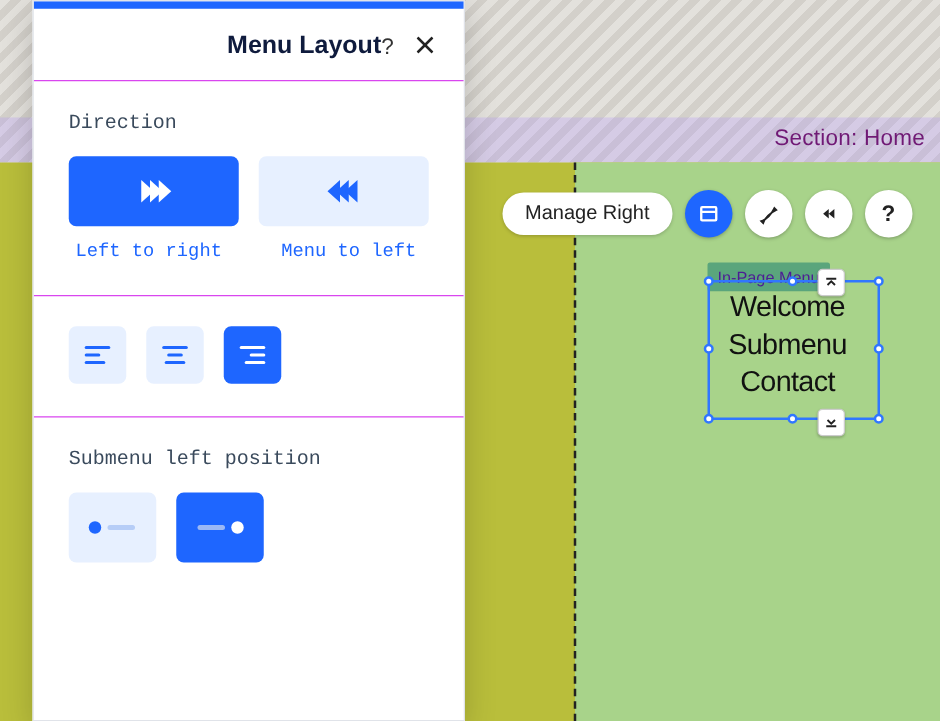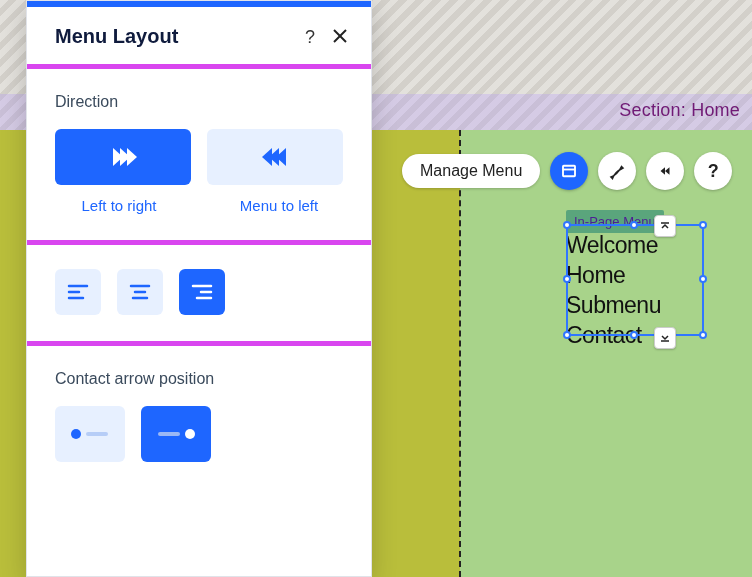--- a/index.html
+++ b/index.html
@@ -76,51 +76,51 @@
   .h-tm{ left:50%; top:-5px; margin-left:-5px;}
   .h-bm{ left:50%; bottom:-5px; margin-left:-5px;}
   .arrowbox {
     position:absolute; width:22px; height:22px; background:#fff;
     border:1px solid #ccc; border-radius:4px; display:flex;
     align-items:center; justify-content:center; font-size:13px;
     box-shadow:0 1px 2px rgba(0,0,0,.2); cursor:pointer;
   }
   .menu-items {
     position:absolute; left:566px; top:224px; width:138px;
-    padding:6px 10px 0 0; text-align:left;
+    padding:6px 10px 0 0; text-align:center;
     font-family: "Helvetica Neue", Arial, sans-serif;
     font-stretch: condensed;
   }
   .menu-items div {
     font-size:23px; line-height:30px; color:#111; font-weight:500;
     letter-spacing:-0.5px;
   }
 
   
   .panel {
     position:absolute; left:26px; top:0; width:346px; height:577px;
     background:#fff; border:1px solid #e0e3e9;
     box-shadow:0 8px 24px rgba(0,0,0,.18);
     display:flex; flex-direction:column; overflow:hidden;
   }
   .panel-topbar {
     height:6px; background:#1e66ff; width:100%;
   }
   .panel-head {
-    display:flex; align-items:center; justify-content:space-between;
+    display:flex; align-items:center; justify-content:flex-end;
     padding:18px 24px 16px 28px;
   }
   .panel-head h1 {
     font-size:20px; color:#0f1b3d; font-weight:700;
   }
   .head-icons { display:flex; gap:18px; align-items:center; }
   .head-icons span { font-size:18px; color:#333; cursor:pointer; line-height:1; }
   .close-x svg { width:14px; height:14px; stroke:#222; }
   .section {
-    border-top:5px solid #d946ef; padding:24px 28px 26px;
+    border-top:1px solid #d946ef; padding:24px 28px 26px;font-family:Liberation Mono, monospace;
   }
   .sec-title {
     font-size:16px; color:#3a4a5c; margin-bottom:18px; font-weight:400;
   }
   .dir-row { display:flex; gap:16px; }
   .dir-btn {
     flex:1; height:56px; border:none; border-radius:6px;
     display:flex; align-items:center; justify-content:center; cursor:pointer;
   }
   .dir-btn.sel { background:#1e66ff; }
@@ -159,21 +159,21 @@
 <body>
 
 <div class="bg-sand"></div>
 <div class="bg-purple-bar"></div>
 <div class="sectionlabel">Section: Home</div>
 <div class="bg-olive"></div>
 <div class="bg-green-panel"></div>
 <div class="dashed-divider"></div>
 
 <div class="toolbar">
-  <button class="manage-pill">Manage Menu</button>
+  <button class="manage-pill">Manage Right</button>
   <button class="toolbtn active">
     <svg viewBox="0 0 24 24" fill="none" stroke="#fff" stroke-width="2.5">
         <rect x="4" y="5" width="16" height="14" rx="1"></rect>
         <line x1="4" y1="10" x2="20" y2="10"></line>
       </svg>
   </button>
   <button class="toolbtn">
     <svg viewBox="0 0 24 24" fill="none" stroke="#222" stroke-width="2">
         <path d="M4 20c6-2 10-6 14-14l2 2c-8 4-12 8-14 14z" fill="#222"></path>
       </svg>
@@ -184,21 +184,20 @@
       </svg>
   </button>
   <button class="toolbtn">
       <span class="txt">?</span>
     </button>
 </div>
 
 <div class="menu-tag">In-Page Menu</div>
 <div class="menu-items">
   <div>Welcome</div>
-  <div>Home</div>
   <div>Submenu</div>
   <div>Contact</div>
 </div>
 <div class="sel-box">
   <div class="sel-handle h-tl"></div>
   <div class="sel-handle h-tm"></div>
   <div class="sel-handle h-tr"></div>
   <div class="sel-handle h-ml"></div>
   <div class="sel-handle h-mr"></div>
   <div class="sel-handle h-bl"></div>
@@ -277,21 +276,21 @@
         <svg viewBox="0 0 22 18" stroke="#fff" stroke-width="2.5" stroke-linecap="round">
             <line x1="2" y1="3" x2="20" y2="3"></line>
             <line x1="10" y1="9" x2="20" y2="9"></line>
             <line x1="6" y1="15" x2="20" y2="15"></line>
           </svg>
       </button>
     </div>
   </div>
 
   <div class="section" style="border-bottom:none">
-    <div class="sec-title">Contact arrow position</div>
+    <div class="sec-title">Submenu left position</div>
     <div class="sub-row">
       <button class="sub-btn unsel">
         <svg width="44" height="14" viewBox="0 0 44 14">
             <circle cx="8" cy="7" r="5" fill="#1e66ff"></circle>
             <rect x="18" y="5" width="22" height="4" rx="2" fill="#b6cdf7"></rect>
           </svg>
       </button>
       <button class="sub-btn sel">
         <svg width="44" height="14" viewBox="0 0 44 14">
             <rect x="4" y="5" width="22" height="4" rx="2" fill="#9bb8f5"></rect>

